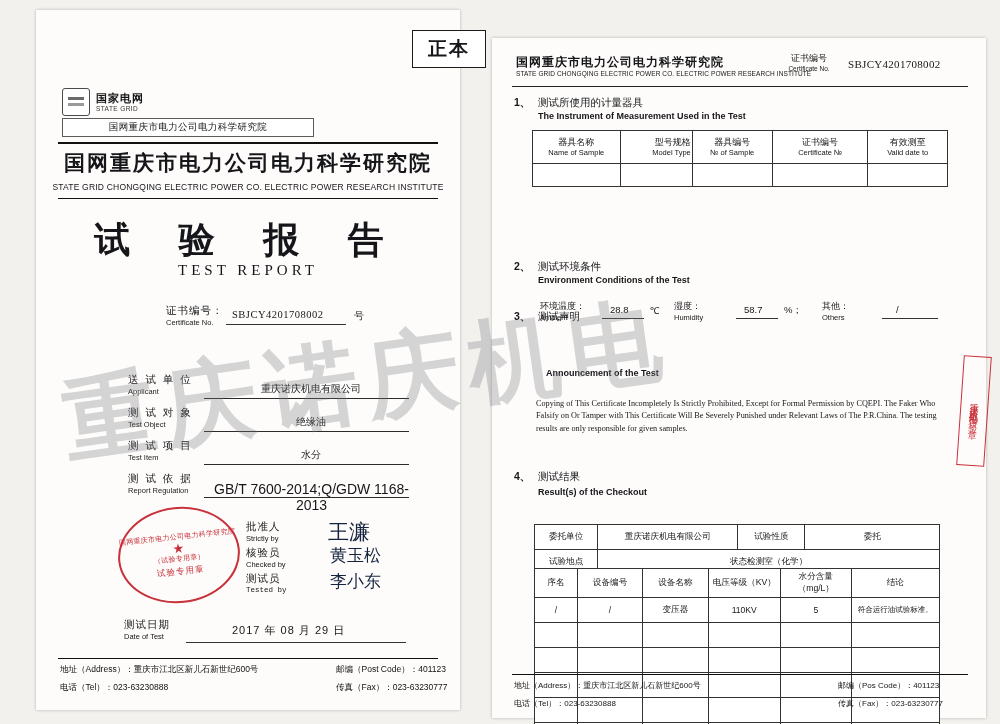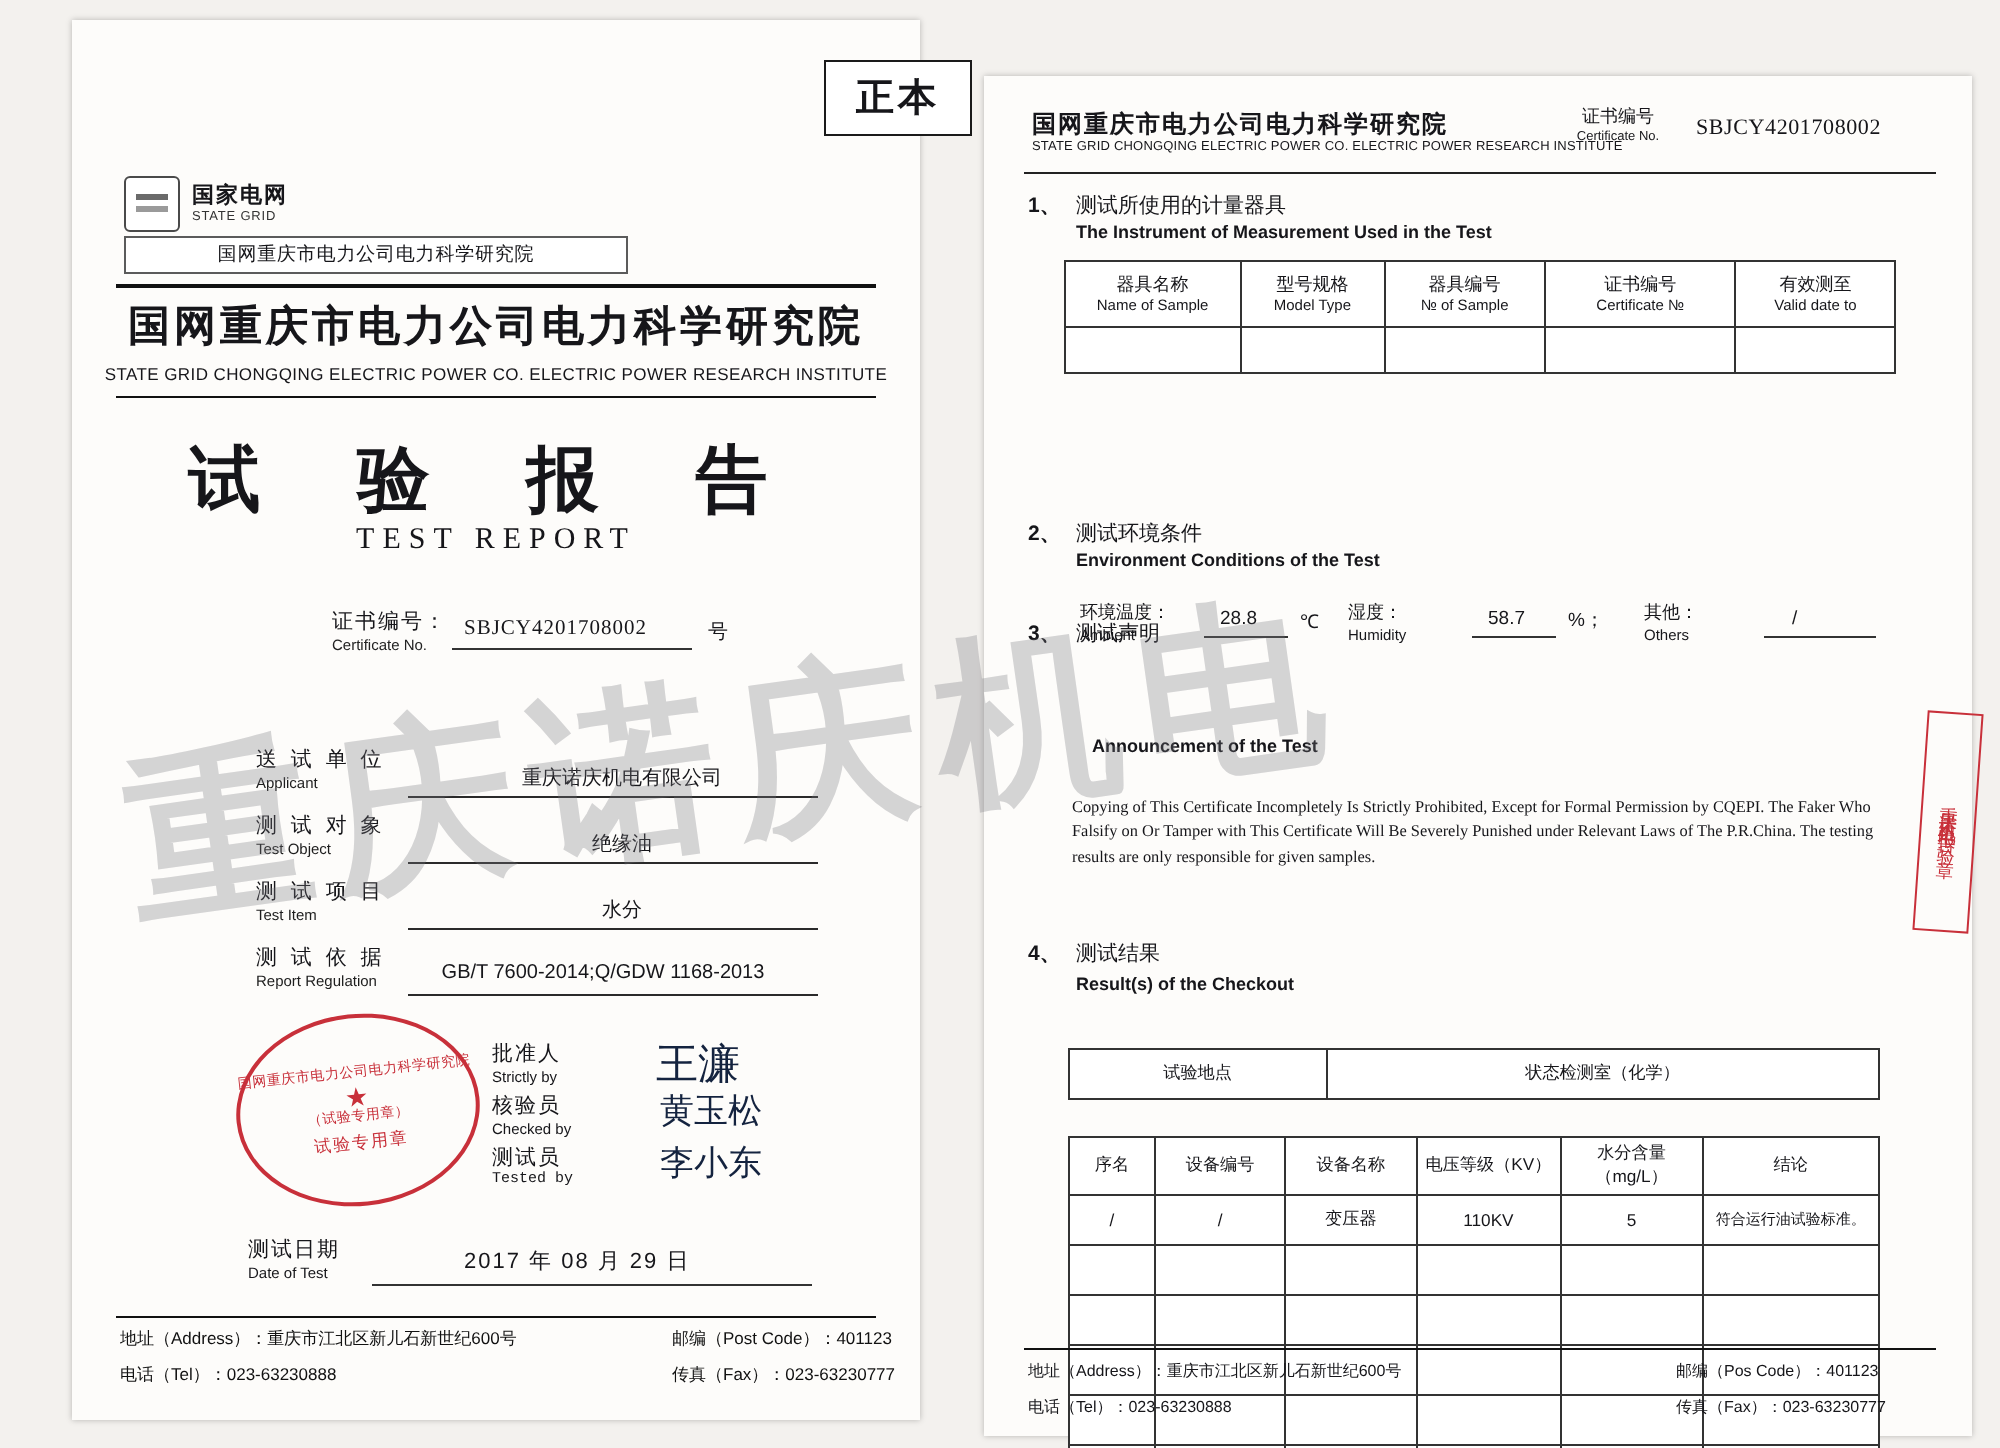--- a/index.html
+++ b/index.html
@@ -195,21 +195,21 @@
     <div class="cn">测 试 项 目</div>
     <div class="en">Test Item</div>
   </div>
   <div class="field-val" style="left:180px;top:438px;width:190px;">水分</div>
   <div class="field-line" style="left:168px;top:454px;width:205px;"></div>
 
   <div class="field" style="top:462px;">
     <div class="cn">测 试 依 据</div>
     <div class="en">Report Regulation</div>
   </div>
-  <div class="field-val" style="left:158px;top:471px;width:215px;font-size:10px;">GB/T 7600-2014;Q/GDW 1168-2013</div>
+  <div class="field-val" style="left:168px;top:471px;width:215px;font-size:14px;">GB/T 7600-2014;Q/GDW 1168-2013</div>
   <div class="field-line" style="left:168px;top:487px;width:205px;"></div>
 
   <div class="sig-label" style="top:510px;">
     <div class="cn">批准人</div>
     <div class="en">Strictly by</div>
   </div>
   <div class="sig-hand" style="left:292px;top:508px;font-size:21px;">王濂</div>
 
   <div class="sig-label" style="top:536px;">
     <div class="cn">核验员</div>
@@ -259,21 +259,21 @@
   <div class="sec-cn" style="left:46px;top:58px;">测试所使用的计量器具</div>
   <div class="sec-en" style="left:46px;top:73px;">The Instrument of Measurement Used in the Test</div>
 
   <table class="grid t1" id="instrument-table" style="left:40px;top:92px;width:416px;">
     <tbody>
         <tr>
       <td class="hd" style="width:88px;">
         <div>器具名称</div>
         <div class="en">Name of Sample</div>
       </td>
-      <td class="hd" style="width:72px;">
+      <td class="hd" style="width:72px;text-align:right;">
         <div>型号规格</div>
         <div class="en">Model Type</div>
       </td>
       <td class="hd" style="width:80px;">
         <div>器具编号</div>
         <div class="en">№ of Sample</div>
       </td>
       <td class="hd" style="width:96px;">
         <div>证书编号</div>
         <div class="en">Certificate №</div>
@@ -325,20 +325,26 @@
   <div class="sec-en" style="left:54px;top:290px;margin-top:40px;">Announcement of the Test</div>
 
   <div class="ann-en">Copying of This Certificate Incompletely Is Strictly Prohibited, Except for Formal Permission by CQEPI. The Faker Who Falsify on Or Tamper with This Certificate Will Be Severely Punished under Relevant Laws of The P.R.China. The testing results are only responsible for given samples.</div>
 
   <div class="sec-no" style="left:22px;top:432px;">4、</div>
   <div class="sec-cn" style="left:46px;top:432px;">测试结果</div>
   <div class="sec-en" style="left:46px;top:449px;">Result(s) of the Checkout</div>
 
   <table class="grid t2" style="width:406px;">
     <tbody>
+        <tr>
+      <td style="width:62px;">委托单位</td>
+      <td style="width:142px;">重庆诺庆机电有限公司</td>
+      <td style="width:66px;">试验性质</td>
+      <td style="width:136px;">委托</td>
+    </tr>
     <tr>
       <td>试验地点</td>
       <td colspan="3">状态检测室（化学）</td>
     </tr>
   </tbody>
     </table>
 
   <table class="grid t2" style="left:42px;top:530px;width:406px;">
     <tbody>
         <tr>

